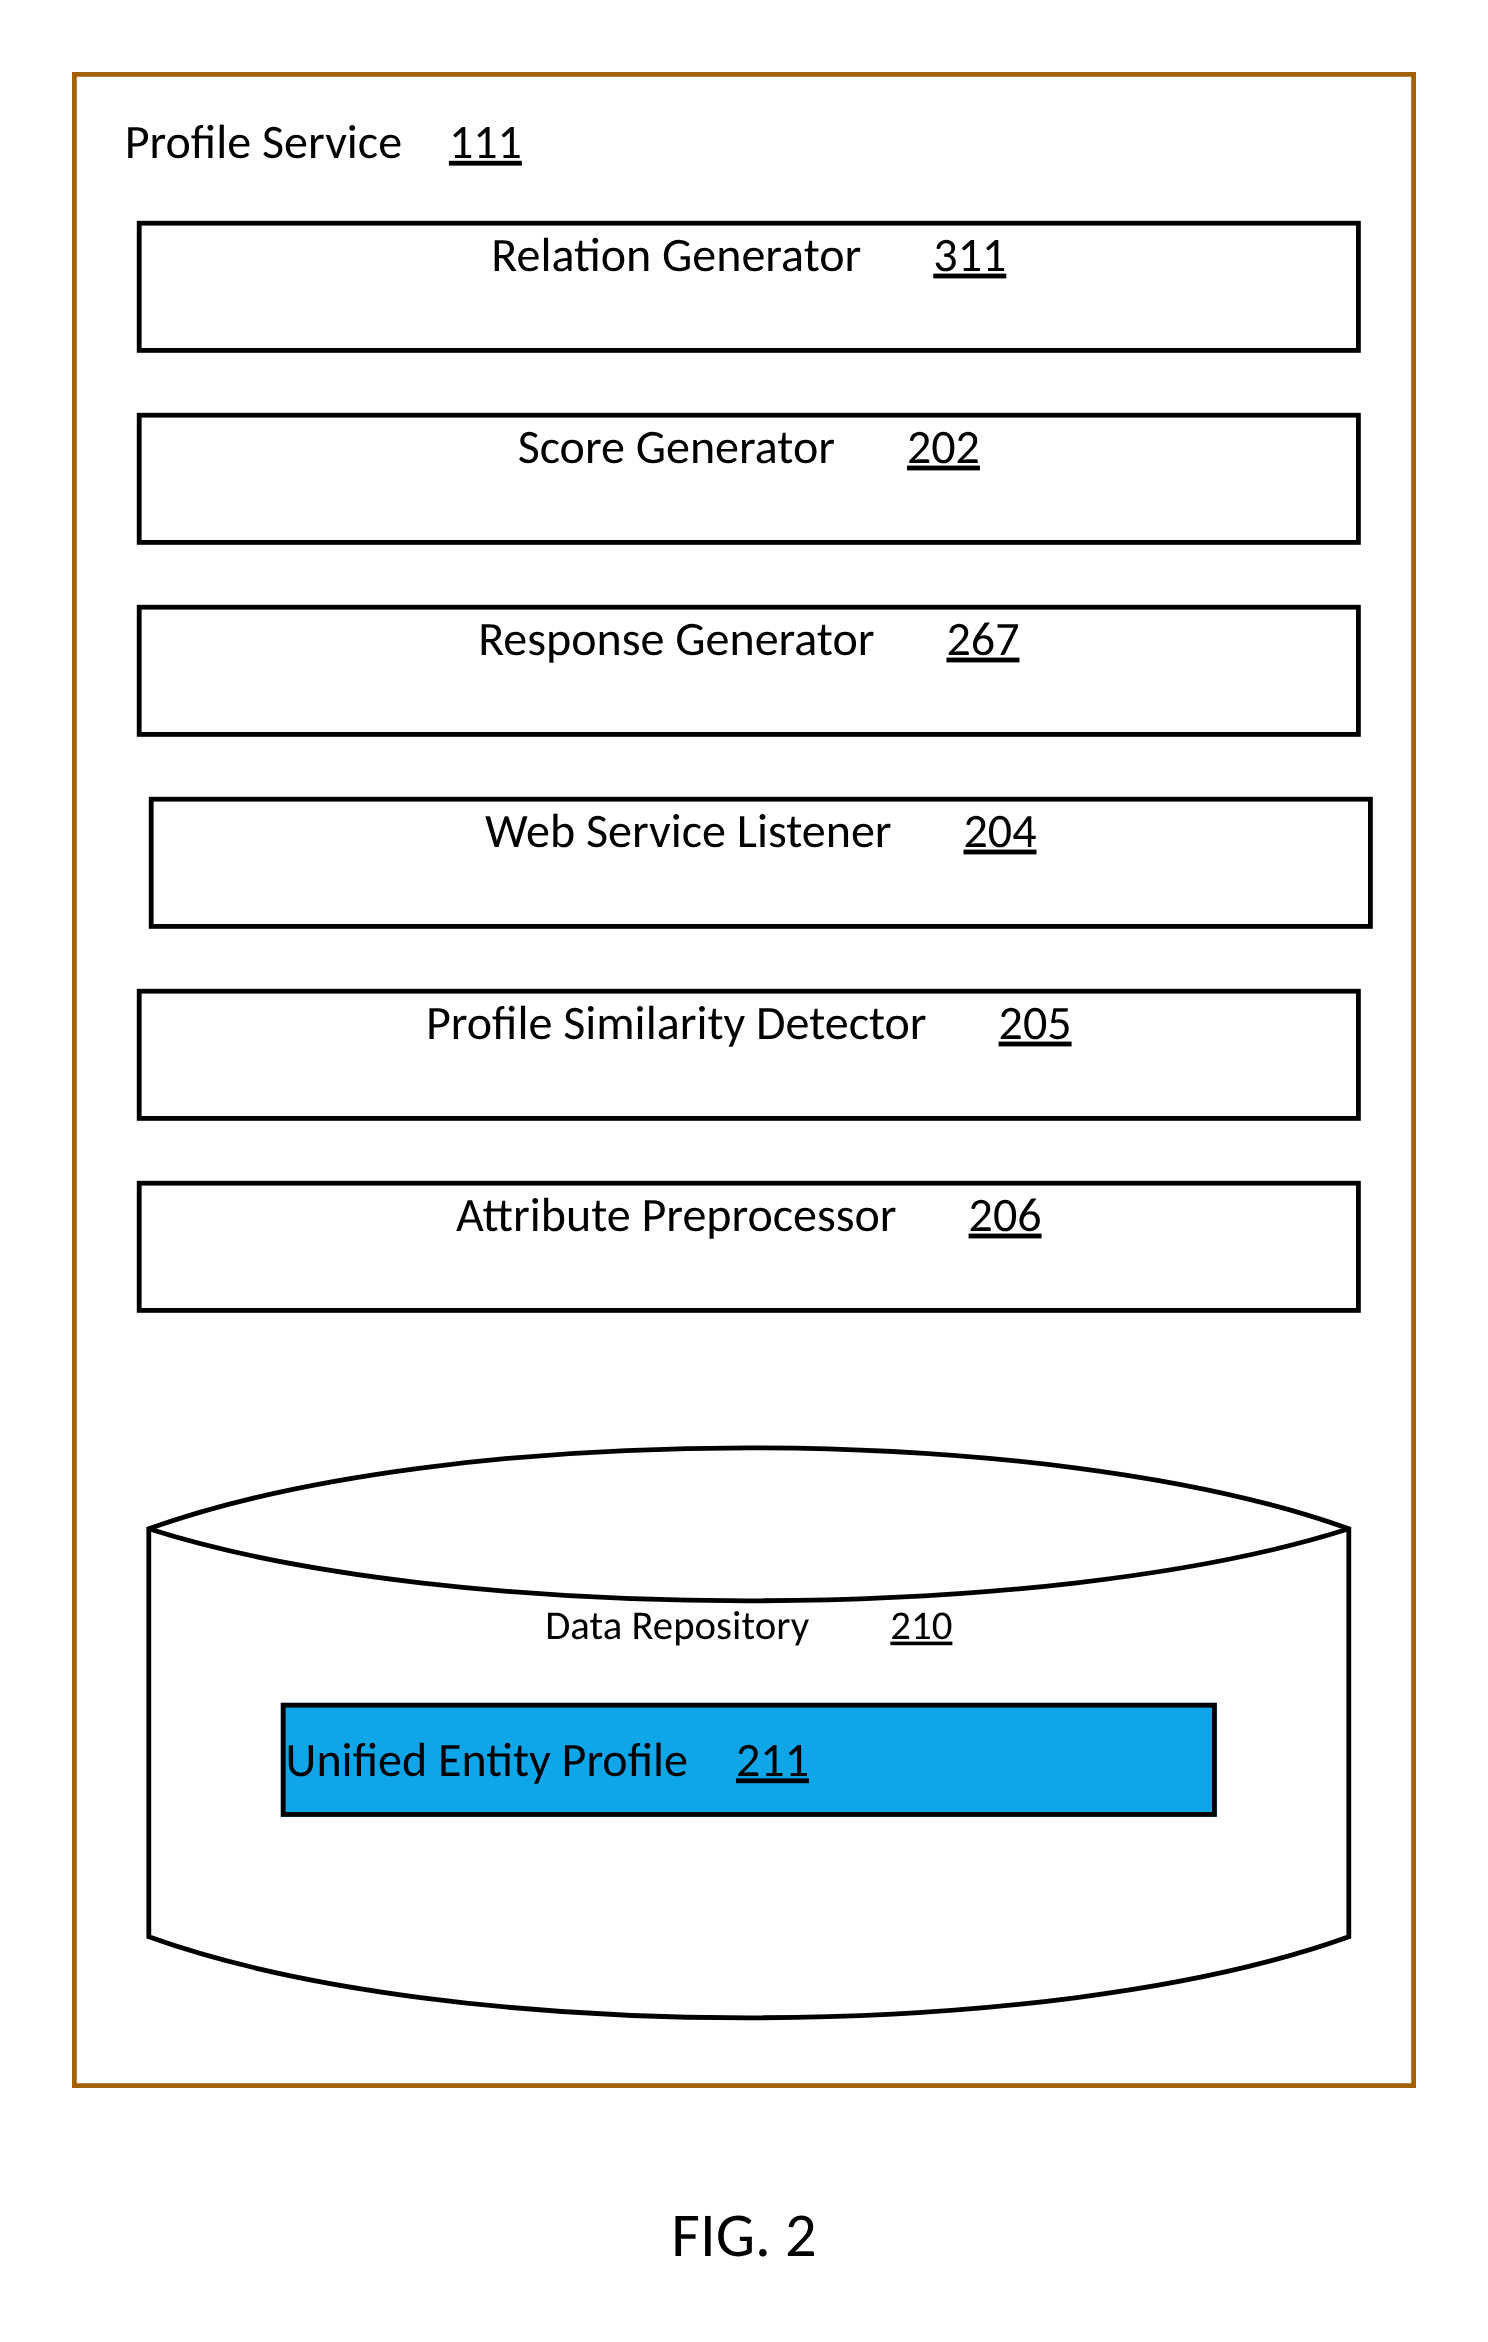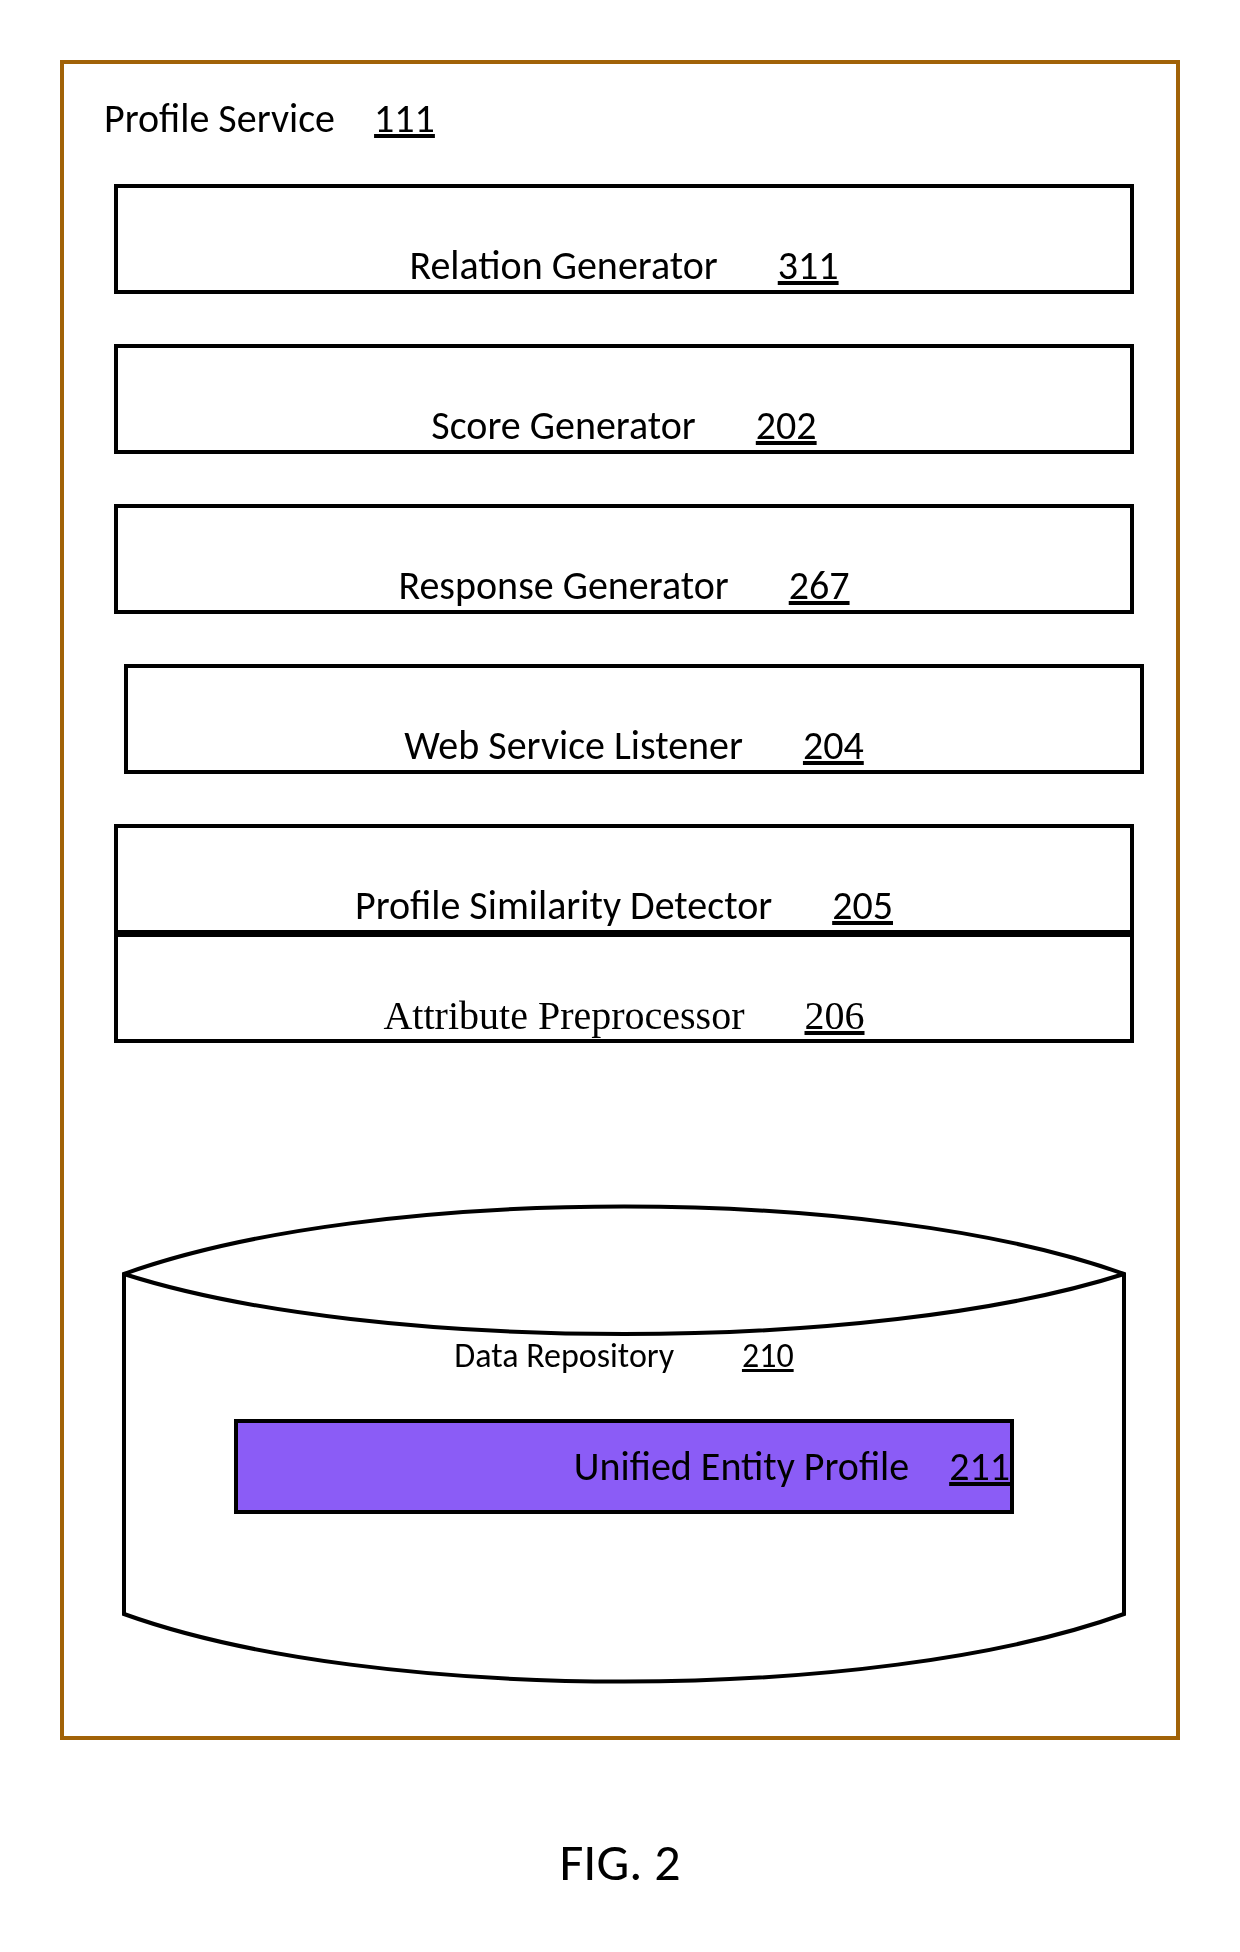--- a/index.html
+++ b/index.html
@@ -31,33 +31,33 @@
       margin-left: 30px;
     }
     .component-box {
       position: absolute;
       left: 50px;
       width: 1020px;
       height: 110px;
       border: 4px solid #000;
       background: #fff;
       display: flex;
-      align-items: flex-end;
+      align-items: flex-start;
       justify-content: center;
       font-size: 40px;
       color: #000;
     }
     .component-box .label { margin-right: 60px; }
     .component-box .ref-num { text-decoration: underline; }
     .box-1 { top: 120px; }
     .box-2 { top: 280px; }
     .box-3 { top: 440px; }
     .box-4 { top: 600px; margin-left: 10px; }
     .box-5 { top: 760px; }
-    .box-6 { top: 869px; font-family: Liberation Serif, serif; }
+    .box-6 { top: 920px; }
 
     .repository-container {
       position: absolute;
       left: 50px;
       top: 1130px;
       width: 1020px;
       height: 500px;
     }
     .repo-svg {
       position: absolute;
@@ -76,24 +76,24 @@
     }
     .repo-title .label { margin-right: 60px; }
     .repo-title .ref-num { text-decoration: underline; }
     .inner-box {
       position: absolute;
       left: 120px;
       top: 225px;
       width: 780px;
       height: 95px;
       border: 4px solid #000;
-      background: #8b5cf6;
+      background: #0ea5e9;
       display: flex;
       align-items: center;
-      justify-content: flex-end;
+      justify-content: flex-start;
       font-size: 40px;
       color: #000;
     }
     .inner-box .label { margin-right: 40px; }
     .inner-box .ref-num { text-decoration: underline; }
     .figure-caption {
       position: absolute;
       top: 1830px;
       left: 0;
       width: 1240px;

